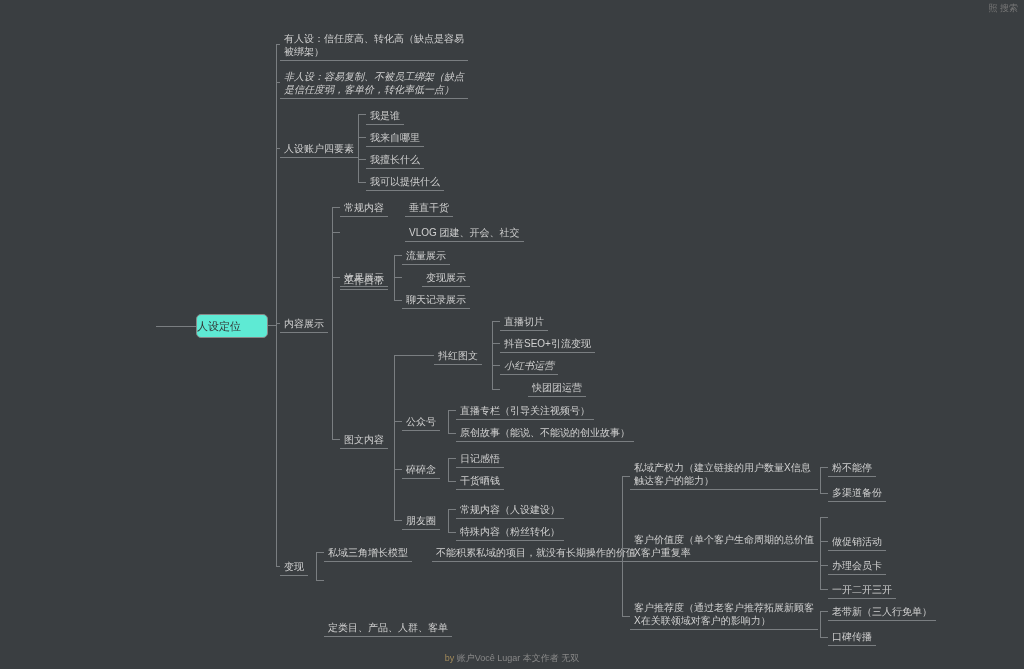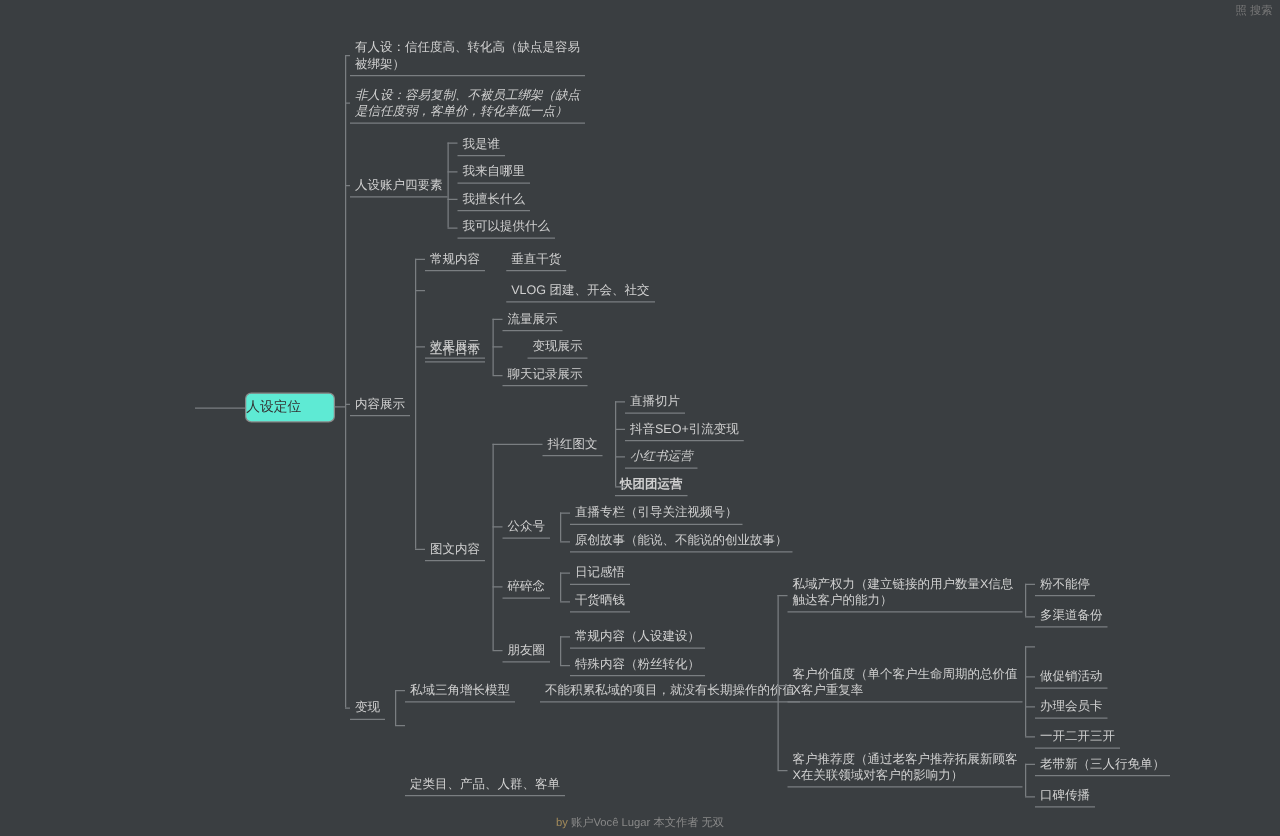--- a/index.html
+++ b/index.html
@@ -132,21 +132,21 @@
   <div class="line" style="left:394px;top:300px;width:8px;height:1px;"></div>
 
   <div class="node" style="left:434px;top:348px;">抖红图文</div>
   <div class="line" style="left:492px;top:321px;width:1px;height:68px;"></div>
   <div class="node" style="left:500px;top:314px;">直播切片</div>
   <div class="line" style="left:492px;top:321px;width:8px;height:1px;"></div>
   <div class="node" style="left:500px;top:336px;">抖音SEO+引流变现</div>
   <div class="line" style="left:492px;top:343px;width:8px;height:1px;"></div>
   <div class="node" style="left:500px;top:358px;font-style:italic;">小红书运营</div>
   <div class="line" style="left:492px;top:365px;width:8px;height:1px;"></div>
-  <div class="node" style="left:492px;top:380px;font-weight:bold;">快团团运营</div>
+  <div class="node" style="left:528px;top:380px;">快团团运营</div>
   <div class="line" style="left:492px;top:389px;width:8px;height:1px;"></div>
 
   <div class="node" style="left:340px;top:432px;">图文内容</div>
   <div class="line" style="left:332px;top:439px;width:8px;height:1px;"></div>
   <div class="line" style="left:394px;top:355px;width:1px;height:165px;"></div>
   <div class="line" style="left:394px;top:355px;width:40px;height:1px;"></div>
 
   <div class="node" style="left:402px;top:414px;">公众号</div>
   <div class="line" style="left:394px;top:421px;width:8px;height:1px;"></div>
   <div class="line" style="left:448px;top:410px;width:1px;height:23px;"></div>

